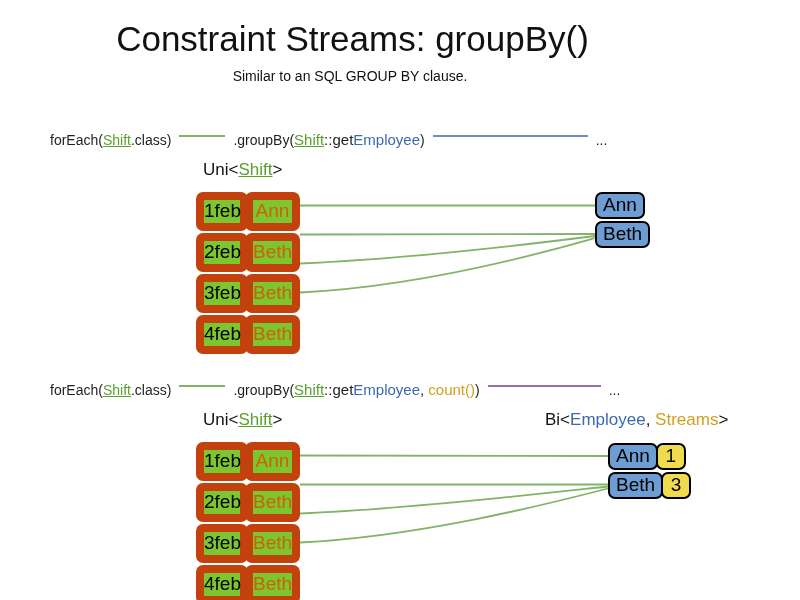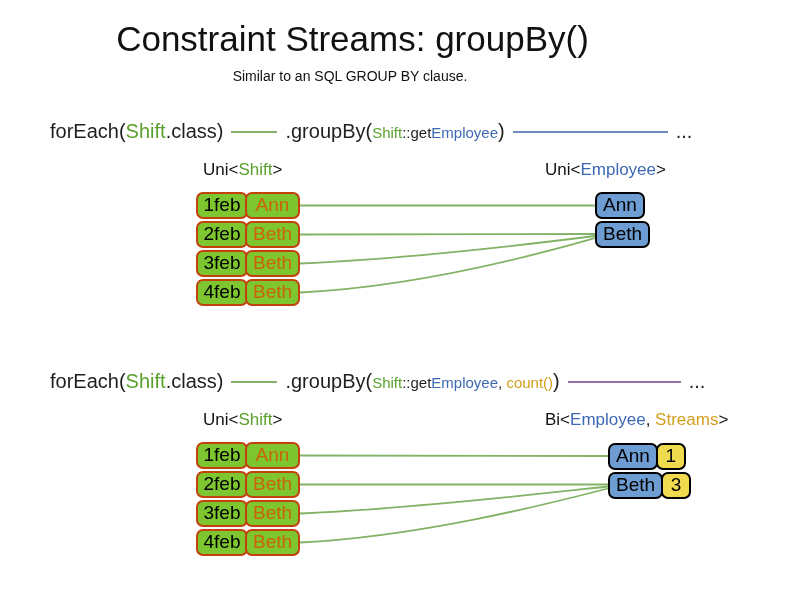--- a/index.html
+++ b/index.html
@@ -7,38 +7,38 @@
          font-family:"Liberation Sans", sans-serif;color:#1f1f1f;}
 
   
   .slide-title{position:absolute;top:20px;left:0;width:705px;text-align:center;
                font-size:35px;line-height:38px;color:#111;}
   .slide-subtitle{position:absolute;top:67px;left:0;width:700px;text-align:center;
                   font-size:14px;line-height:18px;color:#111;}
 
   
   .code-row{position:absolute;left:50px;display:flex;align-items:baseline;white-space:pre;}
-  .big{font-size:20px;line-height:26px;}
+  .big{font-size:14px;line-height:26px;margin-top:9px;}
   .small{font-size:15px;line-height:26px;}
   .dark{color:#1f1f1f;}
-  .green{color:var(--green-text);}
+  .green{color:var(--green-text);text-decoration:underline;}
   .blue{color:var(--blue-text);}
   .gold{color:var(--gold-text);}
   .hline{height:2px;align-self:center;margin:0 8px;}
   .hline.green-line{width:46px;background:var(--connector-green);}
   .hline.blue-line{width:155px;background:var(--connector-blue);}
   .hline.purple-line{width:113px;background:var(--connector-purple);}
 
   
   .diag-label{position:absolute;font-size:17px;line-height:24px;white-space:pre;color:#111;}
 
   
   .shift-table{position:absolute;left:196px;display:flex;flex-direction:column;gap:2px;}
   .shift-row{display:flex;}
-  .cell{box-sizing:border-box;height:27px;border:2px solid #c2410c;border-radius:7px;
+  .cell{box-sizing:border-box;height:39px;border:8px solid #c2410c;border-radius:7px;
         background:var(--green-box);font-size:19px;line-height:22px;text-align:center;}
   .cell.date{width:52px;color:#000;}
   .cell.emp{width:55px;margin-left:-3px;color:var(--orange-text);}
 
   
   .group-col{position:absolute;display:flex;flex-direction:column;gap:2px;align-items:flex-start;}
   .gbox{box-sizing:border-box;height:27px;border:2px solid #000;border-radius:7px;
         font-size:19px;line-height:22px;text-align:center;}
   .gbox.name{background:var(--blue-box);color:#000;padding:0 6px;min-width:46px;}
   .gbox.count{background:var(--yellow-box);color:#000;width:30px;margin-left:-2px;}
@@ -70,21 +70,20 @@
 
   <div class="code-row" style="top:118px">
     <span class="big dark">forEach(</span><span class="big green">Shift</span><span class="big dark">.class)</span>
     <div class="hline green-line"></div>
     <span class="big dark">.groupBy(</span><span class="small green">Shift</span><span class="small dark">::get</span><span class="small blue">Employee</span><span class="big dark">)</span>
     <div class="hline blue-line"></div>
     <span class="big dark">...</span>
   </div>
 
   <div class="diag-label" style="left:203px;top:158px"><span>Uni&lt;</span><span class="green">Shift</span><span>&gt;</span></div>
-  <div class="diag-label" style="left:545px;top:158px"><span>Uni&lt;</span><span class="blue">Employee</span><span>&gt;</span></div>
 
   <div class="shift-table" style="top:192px">
     <div class="shift-row">
       <div class="cell date">1feb</div>
       <div class="cell emp">Ann</div>
     </div>
     <div class="shift-row">
       <div class="cell date">2feb</div>
       <div class="cell emp">Beth</div>
     </div>

